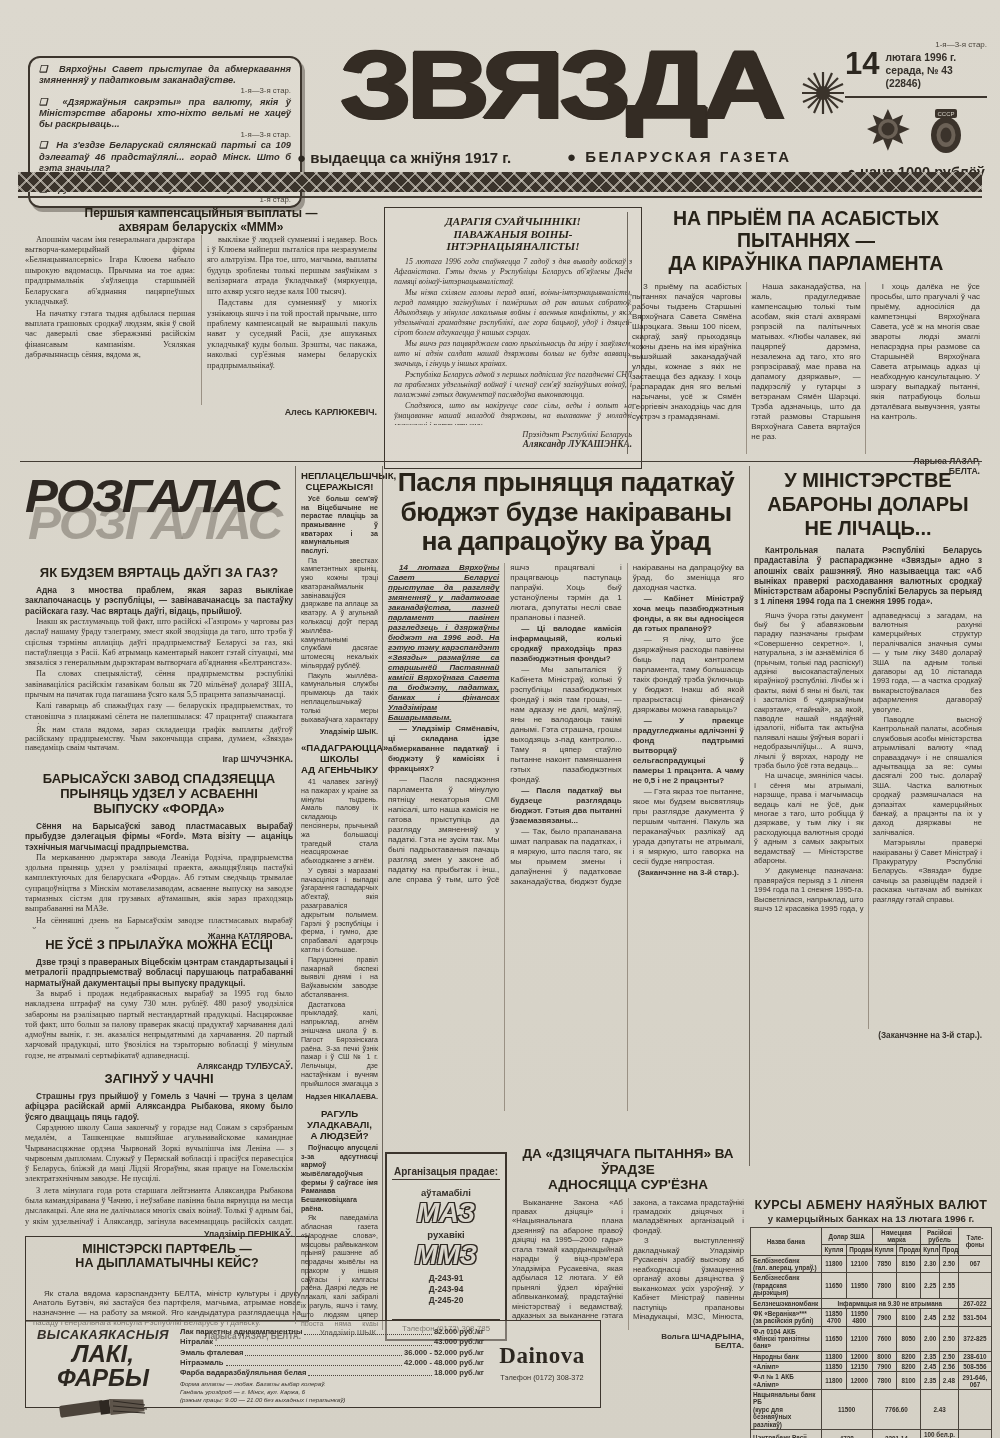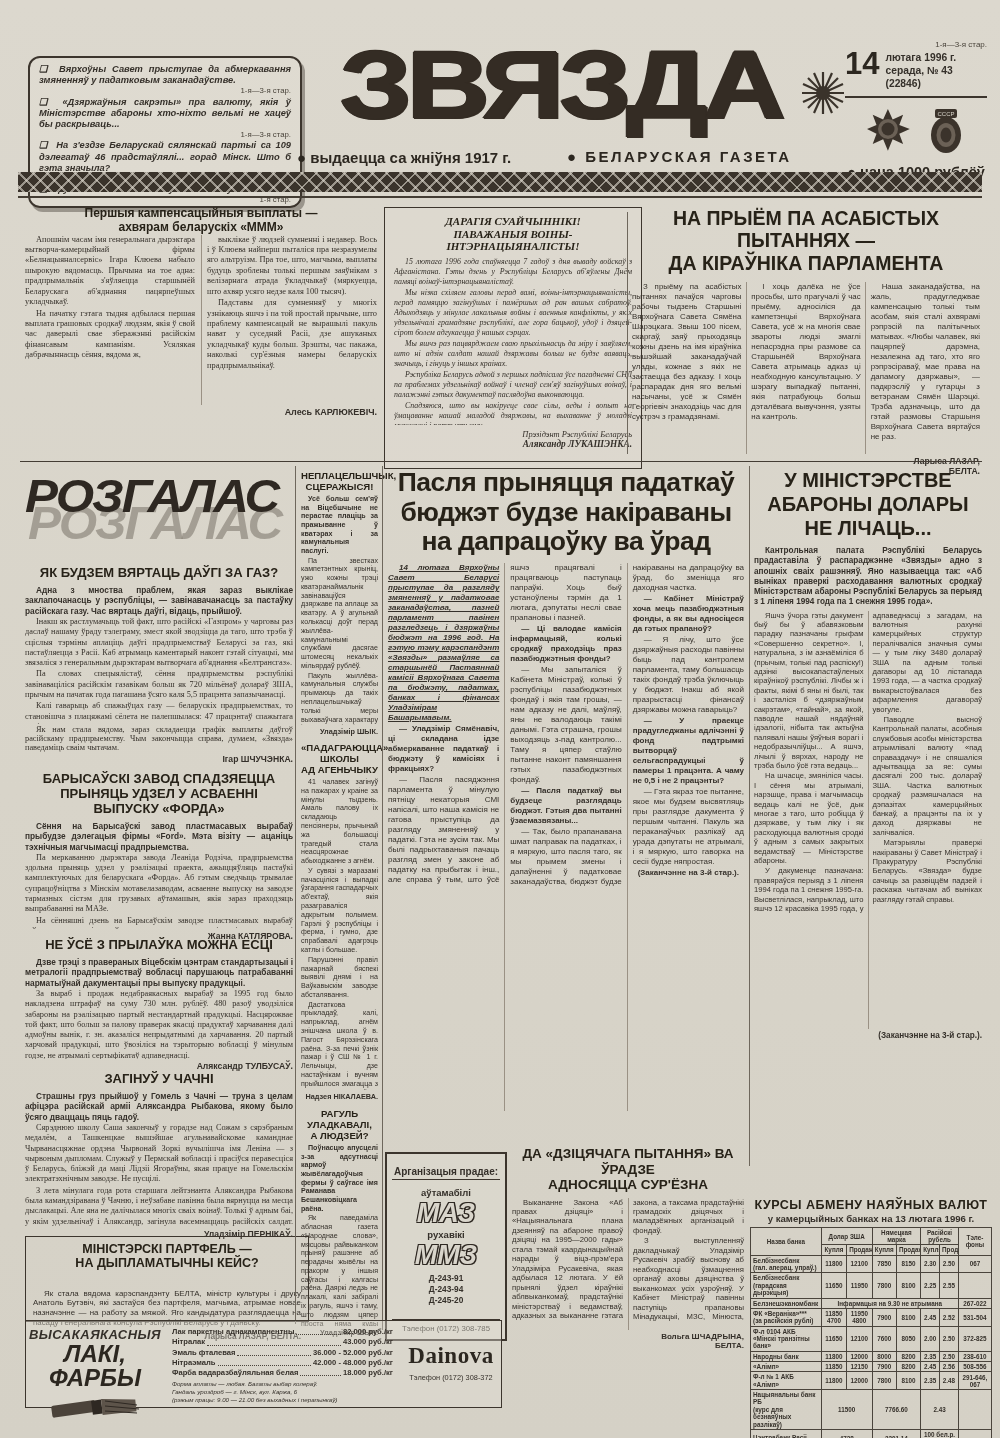--- a/index.html
+++ b/index.html
@@ -121,22 +121,22 @@
   #mazad{left:385px;top:1152px;width:118px;height:178px;border:2px solid #3c352d;text-align:center;
     padding-top:7px;background:rgba(226,222,212,.4);}
   #mazad .t{font-size:10px;font-weight:bold;border-bottom:1.5px solid #3c352d;display:inline-block;
     padding:0 2px 2px;margin-bottom:5px;}
   #mazad .w{font-size:9.5px;font-weight:bold;margin:2px 0;}
   .hollow{font-size:27px;font-weight:900;font-style:italic;line-height:1;color:#d9d5cb;
     text-shadow:-1.2px -1.2px 0 #2e2822,1.2px -1.2px 0 #2e2822,-1.2px 1.2px 0 #2e2822,1.2px 1.2px 0 #2e2822;}
   #mazad .models{font-size:8.3px;font-weight:bold;line-height:1.3;margin-top:4px;}
   #mazad .ph{font-size:7.8px;border-top:1px solid #3c352d;margin:14px 5px 0;padding-top:4px;}
   
-  #paintad{left:25px;top:1320px;width:477px;height:88px;border:1.5px solid #3c352d;display:flex;
-    padding:6px 0;box-sizing:border-box;background:rgba(226,222,212,.4);}
+  #paintad{left:25px;top:1320px;width:576px;height:88px;border:1.5px solid #3c352d;display:flex;
+    padding:6px 8px;box-sizing:border-box;background:rgba(226,222,212,.4);}
   #paintbrand{width:138px;text-align:center;}
   #paintbrand .b1{font-size:13px;font-weight:bold;font-style:italic;letter-spacing:.5px;}
   #paintbrand .b2{font-size:24px;font-weight:900;font-style:italic;line-height:1;color:#2c2720;}
   #paintlist{flex:1;padding:0 8px;}
   .prow{display:flex;align-items:flex-end;font-size:7.6px;font-weight:bold;line-height:1.35;}
   .prow .ld{flex:1;border-bottom:1px dotted #4a443c;margin:0 2px 2px;}
   #paintnotes{font-size:6.2px;font-style:italic;line-height:1.25;margin-top:2px;}
   #paintlogo{width:100px;text-align:center;padding-top:16px;}
   #paintlogo .dn{font-family:"Liberation Serif",serif;font-size:23px;font-weight:bold;letter-spacing:.5px;color:#2c2720;}
   #paintlogo .ph{font-size:7.4px;margin-top:4px;}
@@ -237,22 +237,22 @@
     <div class="signame">Аляксандр ЛУКАШЭНКА.</div>
   </section>
 
   <div class="vr" style="left:627px;top:212px;height:242px;"></div>
 
   <section id="artC">
     <h2 class="ttl pl">НА ПРЫЁМ ПА АСАБІСТЫХ ПЫТАННЯХ —
 ДА КІРАЎНІКА ПАРЛАМЕНТА</h2>
     <div class="body">
       <p>З прыёму па асабістых пытаннях пачаўся чарговы рабочы тыдзень Старшыні Вярхоўнага Савета Сямёна Шарэцкага. Звыш 100 пісем, скаргаў, заяў прыходзяць кожны дзень на імя кіраўніка вышэйшай заканадаўчай улады, кожнае з якіх не застаецца без адказу. І хоць распарадак дня яго вельмі насычаны, усё ж Сямён Георгіевіч знаходзіць час для сустрэч з грамадзянамі.</p>
+      <p>Наша заканадаўства, на жаль, прадугледжвае кампенсацыю толькі тым асобам, якія сталі ахвярамі рэпрэсій па палітычных матывах. «Любы чалавек, які пацярпеў дарэмна, незалежна ад таго, хто яго рэпрэсіраваў, мае права на дапамогу дзяржавы», — падкрэсліў у гутарцы з ветэранам Сямён Шарэцкі. Трэба адзначыць, што да гэтай размовы Старшыня Вярхоўнага Савета вяртаўся не раз.</p>
       <p>І хоць далёка не ўсе просьбы, што прагучалі ў час прыёму, адносіліся да кампетэнцыі Вярхоўнага Савета, усё ж на многія свае звароты людзі змаглі непасрэдна пры размове са Старшынёй Вярхоўнага Савета атрымаць адказ ці неабходную кансультацыю. У шэрагу выпадкаў пытанні, якія патрабуюць больш дэталёвага вывучэння, узяты на кантроль.</p>
-      <p>Наша заканадаўства, на жаль, прадугледжвае кампенсацыю толькі тым асобам, якія сталі ахвярамі рэпрэсій па палітычных матывах. «Любы чалавек, які пацярпеў дарэмна, незалежна ад таго, хто яго рэпрэсіраваў, мае права на дапамогу дзяржавы», — падкрэсліў у гутарцы з ветэранам Сямён Шарэцкі. Трэба адзначыць, што да гэтай размовы Старшыня Вярхоўнага Савета вяртаўся не раз.</p>
     </div>
     <div class="byline pl">Ларыса ЛАЗАР,
 БЕЛТА.</div>
   </section>
 
   <div class="hline" style="left:20px;top:461px;width:962px;height:1px;"></div>
 
   <section id="rozgalas">
     <span class="echo">РОЗГАЛАС</span>
     <span class="front">РОЗГАЛАС</span>

